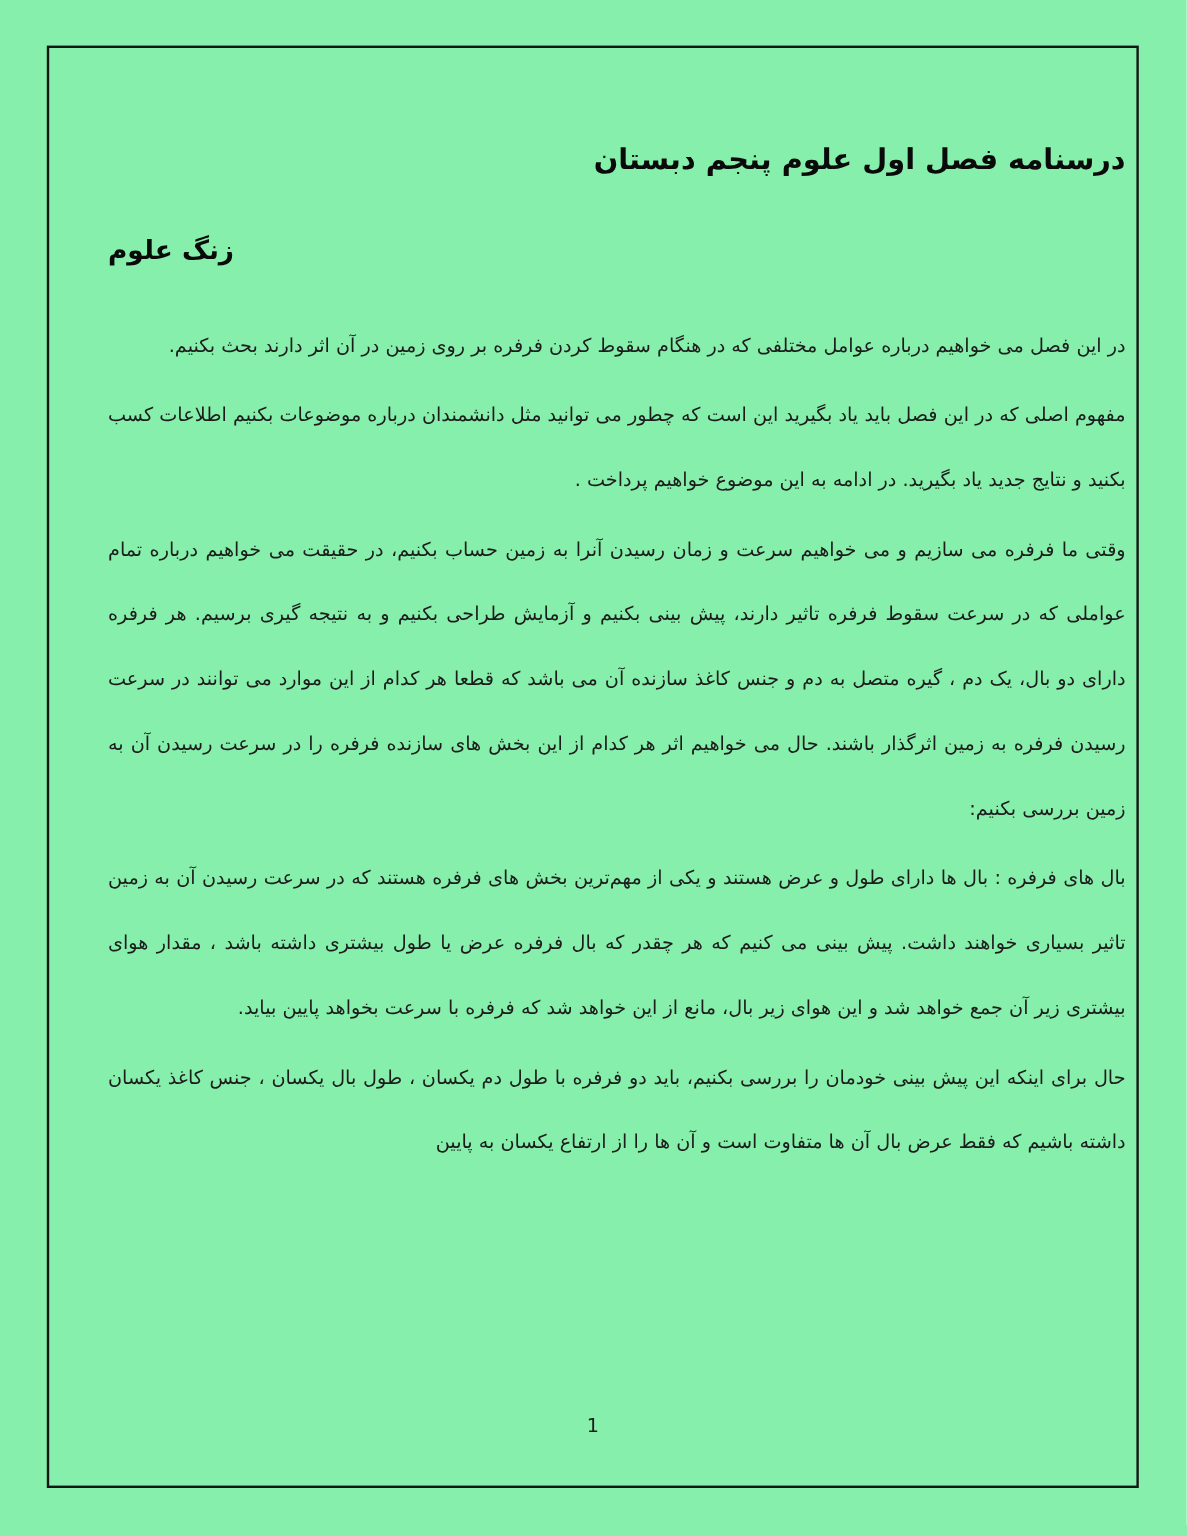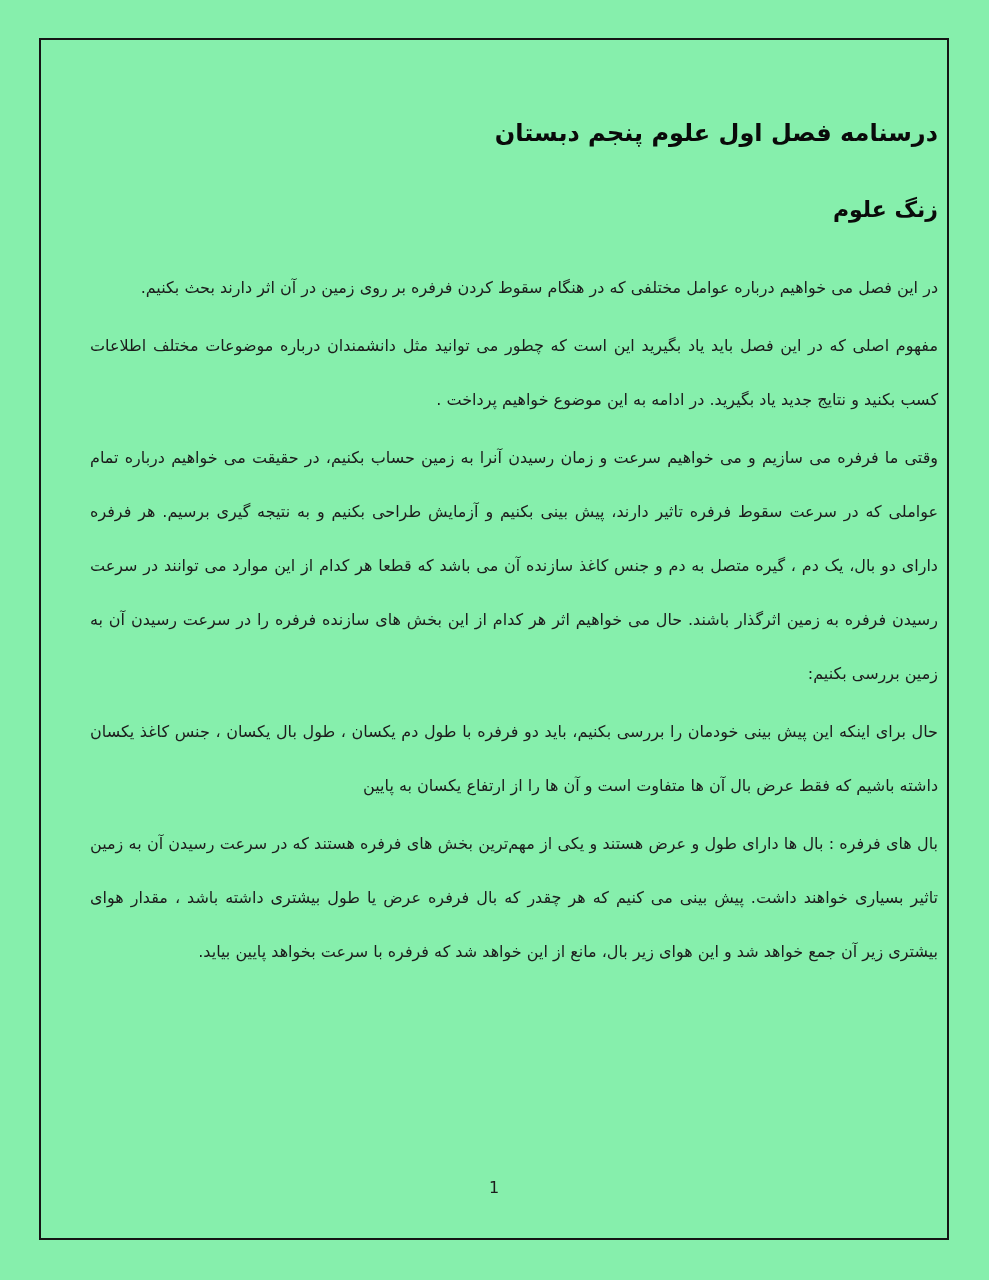--- a/index.html
+++ b/index.html
@@ -40,21 +40,21 @@
     line-height: 34px;
     font-weight: bold;
     text-align: right;
     color: #0a0a0a;
   }
   .doc-subtitle {
     margin: 0 0 34px 0;
     font-size: 22px;
     line-height: 34px;
     font-weight: bold;
-    text-align: right;
+    text-align: left;
     color: #0a0a0a;
   }
   p.body-par {
     margin: 0 0 4px 0;
     font-size: 16px;
     line-height: 54px;
     text-align: justify;
     text-justify: inter-word;
     color: #1c1c1c;
   }
@@ -77,24 +77,24 @@
 
   <div class="page-border"></div>
 
   <div class="content">
     <h1 class="doc-title">درسنامه فصل اول علوم پنجم دبستان</h1>
 
     <h2 class="doc-subtitle">زنگ علوم</h2>
 
     <p class="body-par">در این فصل می خواهیم درباره عوامل مختلفی که در هنگام سقوط کردن فرفره بر روی زمین در آن اثر دارند بحث بکنیم.</p>
 
-    <p class="body-par">مفهوم اصلی که در این فصل باید یاد بگیرید این است که چطور می توانید مثل دانشمندان درباره موضوعات مختلف اطلاعات کسب بکنید و نتایج جدید یاد بگیرید. در ادامه به این موضوع خواهیم پرداخت .</p>
+    <p class="body-par">مفهوم اصلی که در این فصل باید یاد بگیرید این است که چطور می توانید مثل دانشمندان درباره موضوعات بکنیم اطلاعات کسب بکنید و نتایج جدید یاد بگیرید. در ادامه به این موضوع خواهیم پرداخت .</p>
 
     <p class="body-par">وقتی ما فرفره می سازیم و می خواهیم سرعت و زمان رسیدن آنرا به زمین حساب بکنیم، در حقیقت می خواهیم درباره تمام عواملی که در سرعت سقوط فرفره تاثیر دارند، پیش بینی بکنیم و آزمایش طراحی بکنیم و به نتیجه گیری برسیم. هر فرفره دارای دو بال، یک دم ، گیره متصل به دم و جنس کاغذ سازنده آن می باشد که قطعا هر کدام از این موارد می توانند در سرعت رسیدن فرفره به زمین اثرگذار باشند. حال می خواهیم اثر هر کدام از این بخش های سازنده فرفره را در سرعت رسیدن آن به زمین بررسی بکنیم:</p>
 
+    <p class="body-par">بال های فرفره : بال ها دارای طول و عرض هستند و یکی از مهم‌ترین بخش های فرفره هستند که در سرعت رسیدن آن به زمین تاثیر بسیاری خواهند داشت. پیش بینی می کنیم که هر چقدر که بال فرفره عرض یا طول بیشتری داشته باشد ، مقدار هوای بیشتری زیر آن جمع خواهد شد و این هوای زیر بال، مانع از این خواهد شد که فرفره با سرعت بخواهد پایین بیاید.</p>
+
     <p class="body-par">حال برای اینکه این پیش بینی خودمان را بررسی بکنیم، باید دو فرفره با طول دم یکسان ، طول بال یکسان ، جنس کاغذ یکسان داشته باشیم که فقط عرض بال آن ها متفاوت است و آن ها را از ارتفاع یکسان به پایین</p>
-
-    <p class="body-par">بال های فرفره : بال ها دارای طول و عرض هستند و یکی از مهم‌ترین بخش های فرفره هستند که در سرعت رسیدن آن به زمین تاثیر بسیاری خواهند داشت. پیش بینی می کنیم که هر چقدر که بال فرفره عرض یا طول بیشتری داشته باشد ، مقدار هوای بیشتری زیر آن جمع خواهد شد و این هوای زیر بال، مانع از این خواهد شد که فرفره با سرعت بخواهد پایین بیاید.</p>
   </div>
 
   <div class="page-footer">1</div>
 
 </div>
 
 </body></html>

